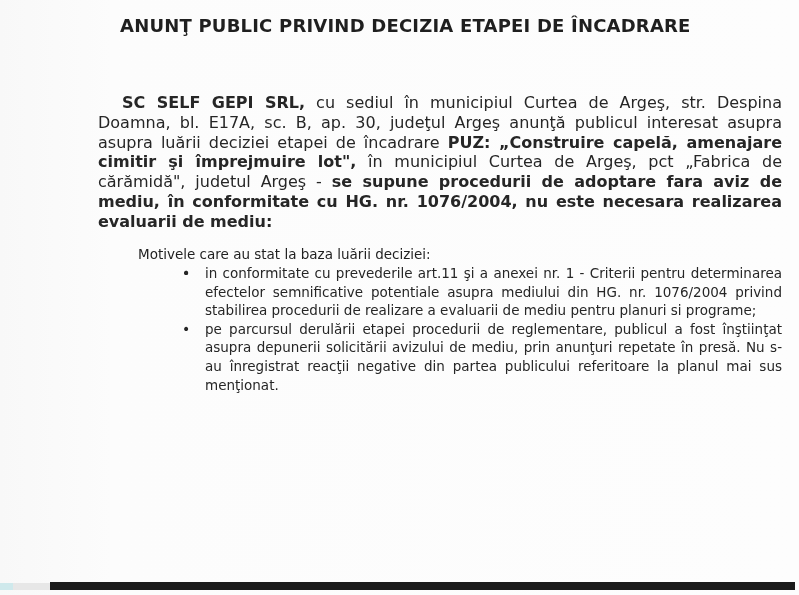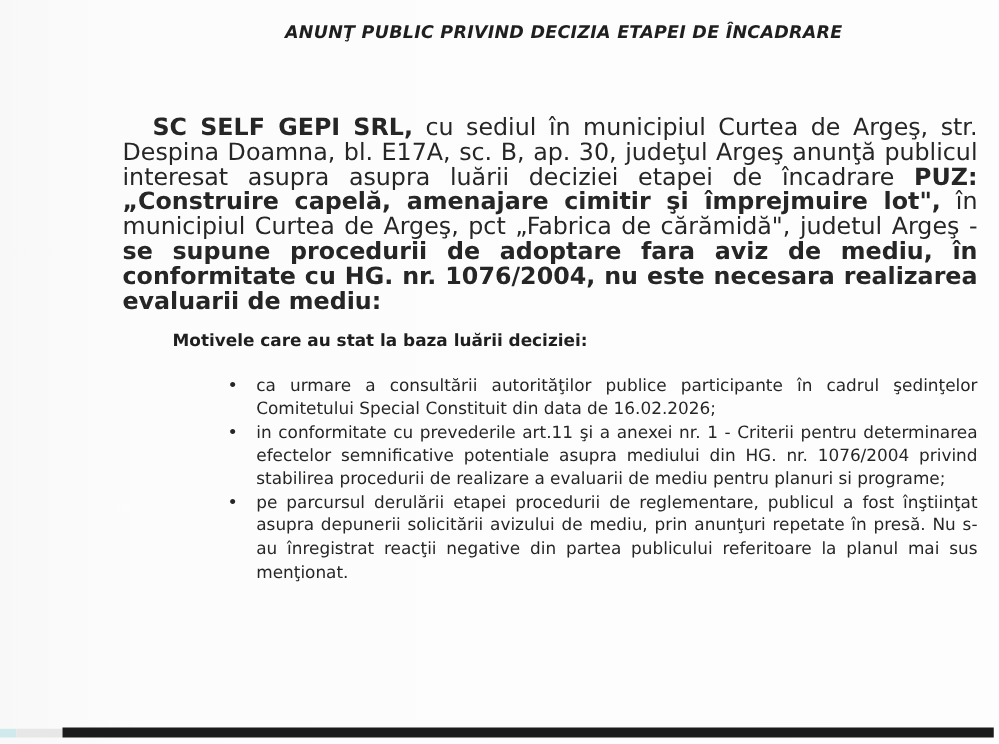--- a/index.html
+++ b/index.html
@@ -21,47 +21,45 @@
   }
   .content {
     position: absolute;
     left: 98px;
     top: 0;
     width: 684px;
     color: #262626;
   }
   .doc-title {
     margin: 16px 0 0 0;
-    font-size: 14px;
+    font-size: 18px;
     line-height: 20px;
     font-weight: bold;
-    text-align: center;
     text-indent: 22px;
     letter-spacing: 0.2px;
     color: #1f1f1f;
-    font-style: italic;
   }
   .para {
-    font-size: 19px;
+    font-size: 16px;
     line-height: 19.8px;
     text-align: justify;
     margin: 0;
   }
   .intro-para {
     margin-top: 57px;
     text-indent: 24px;
   }
   .bold-seg {
     font-weight: bold;
   }
   .reasons-heading {
-    margin: 13px 0 16px 40px;
+    margin: 13px 0 0 40px;
     font-size: 13.5px;
     line-height: 19.5px;
-    font-weight: bold;
+    font-weight: normal;
     color: #1f1f1f;
   }
   .reasons-list {
     margin: 0;
     padding: 0;
     list-style: none;
     font-size: 13.5px;
     line-height: 18.6px;
     text-align: justify;
   }
@@ -98,21 +96,21 @@
 <div class="page">
   <div class="content">
 
     <h1 class="doc-title">ANUNŢ PUBLIC PRIVIND DECIZIA ETAPEI DE ÎNCADRARE</h1>
 
     <p class="para intro-para"><span class="bold-seg">SC SELF GEPI SRL,</span><span> cu sediul în municipiul Curtea de Argeş, str. Despina Doamna, bl. E17A, sc. B, ap. 30, judeţul Argeş anunţă publicul interesat asupra asupra luării deciziei etapei de încadrare </span><span class="bold-seg">PUZ: „Construire capelă, amenajare cimitir şi împrejmuire lot",</span><span> în municipiul Curtea de Argeş, pct „Fabrica de cărămidă", judetul Argeş - </span><span class="bold-seg">se supune procedurii de adoptare fara aviz de mediu, în conformitate cu HG. nr. 1076/2004,  nu este necesara realizarea evaluarii de mediu:</span></p>
 
     <p class="reasons-heading">Motivele care au stat la baza luării deciziei:</p>
 
     <ul class="reasons-list">
-      <li><span class="bullet-dot">•</span><span>ca urmare a consultării autorităţilor publice participante în cadrul şedinţelor Comitetului Special Constituit din data de 16.02.2026;</span></li>
+      <li><span class="bullet-dot">•</span></li>
       <li><span class="bullet-dot">•</span><span>in conformitate cu prevederile art.11 şi a anexei nr. 1 - Criterii pentru determinarea efectelor semnificative potentiale asupra mediului din HG. nr. 1076/2004 privind stabilirea procedurii de realizare a evaluarii de mediu pentru planuri si programe;</span></li>
       <li><span class="bullet-dot">•</span><span>pe parcursul derulării etapei procedurii de reglementare, publicul a fost înştiinţat asupra depunerii solicitării avizului de mediu, prin anunţuri repetate în presă. Nu s-au înregistrat reacţii negative din partea publicului referitoare la planul mai sus menţionat.</span></li>
     </ul>
 
 
 
   </div>
 
   <div class="edge-strip strip-teal" style="background: rgb(207, 233, 236);"></div>
   <div class="edge-strip strip-gray" style="background: rgb(231, 231, 231);"></div>

